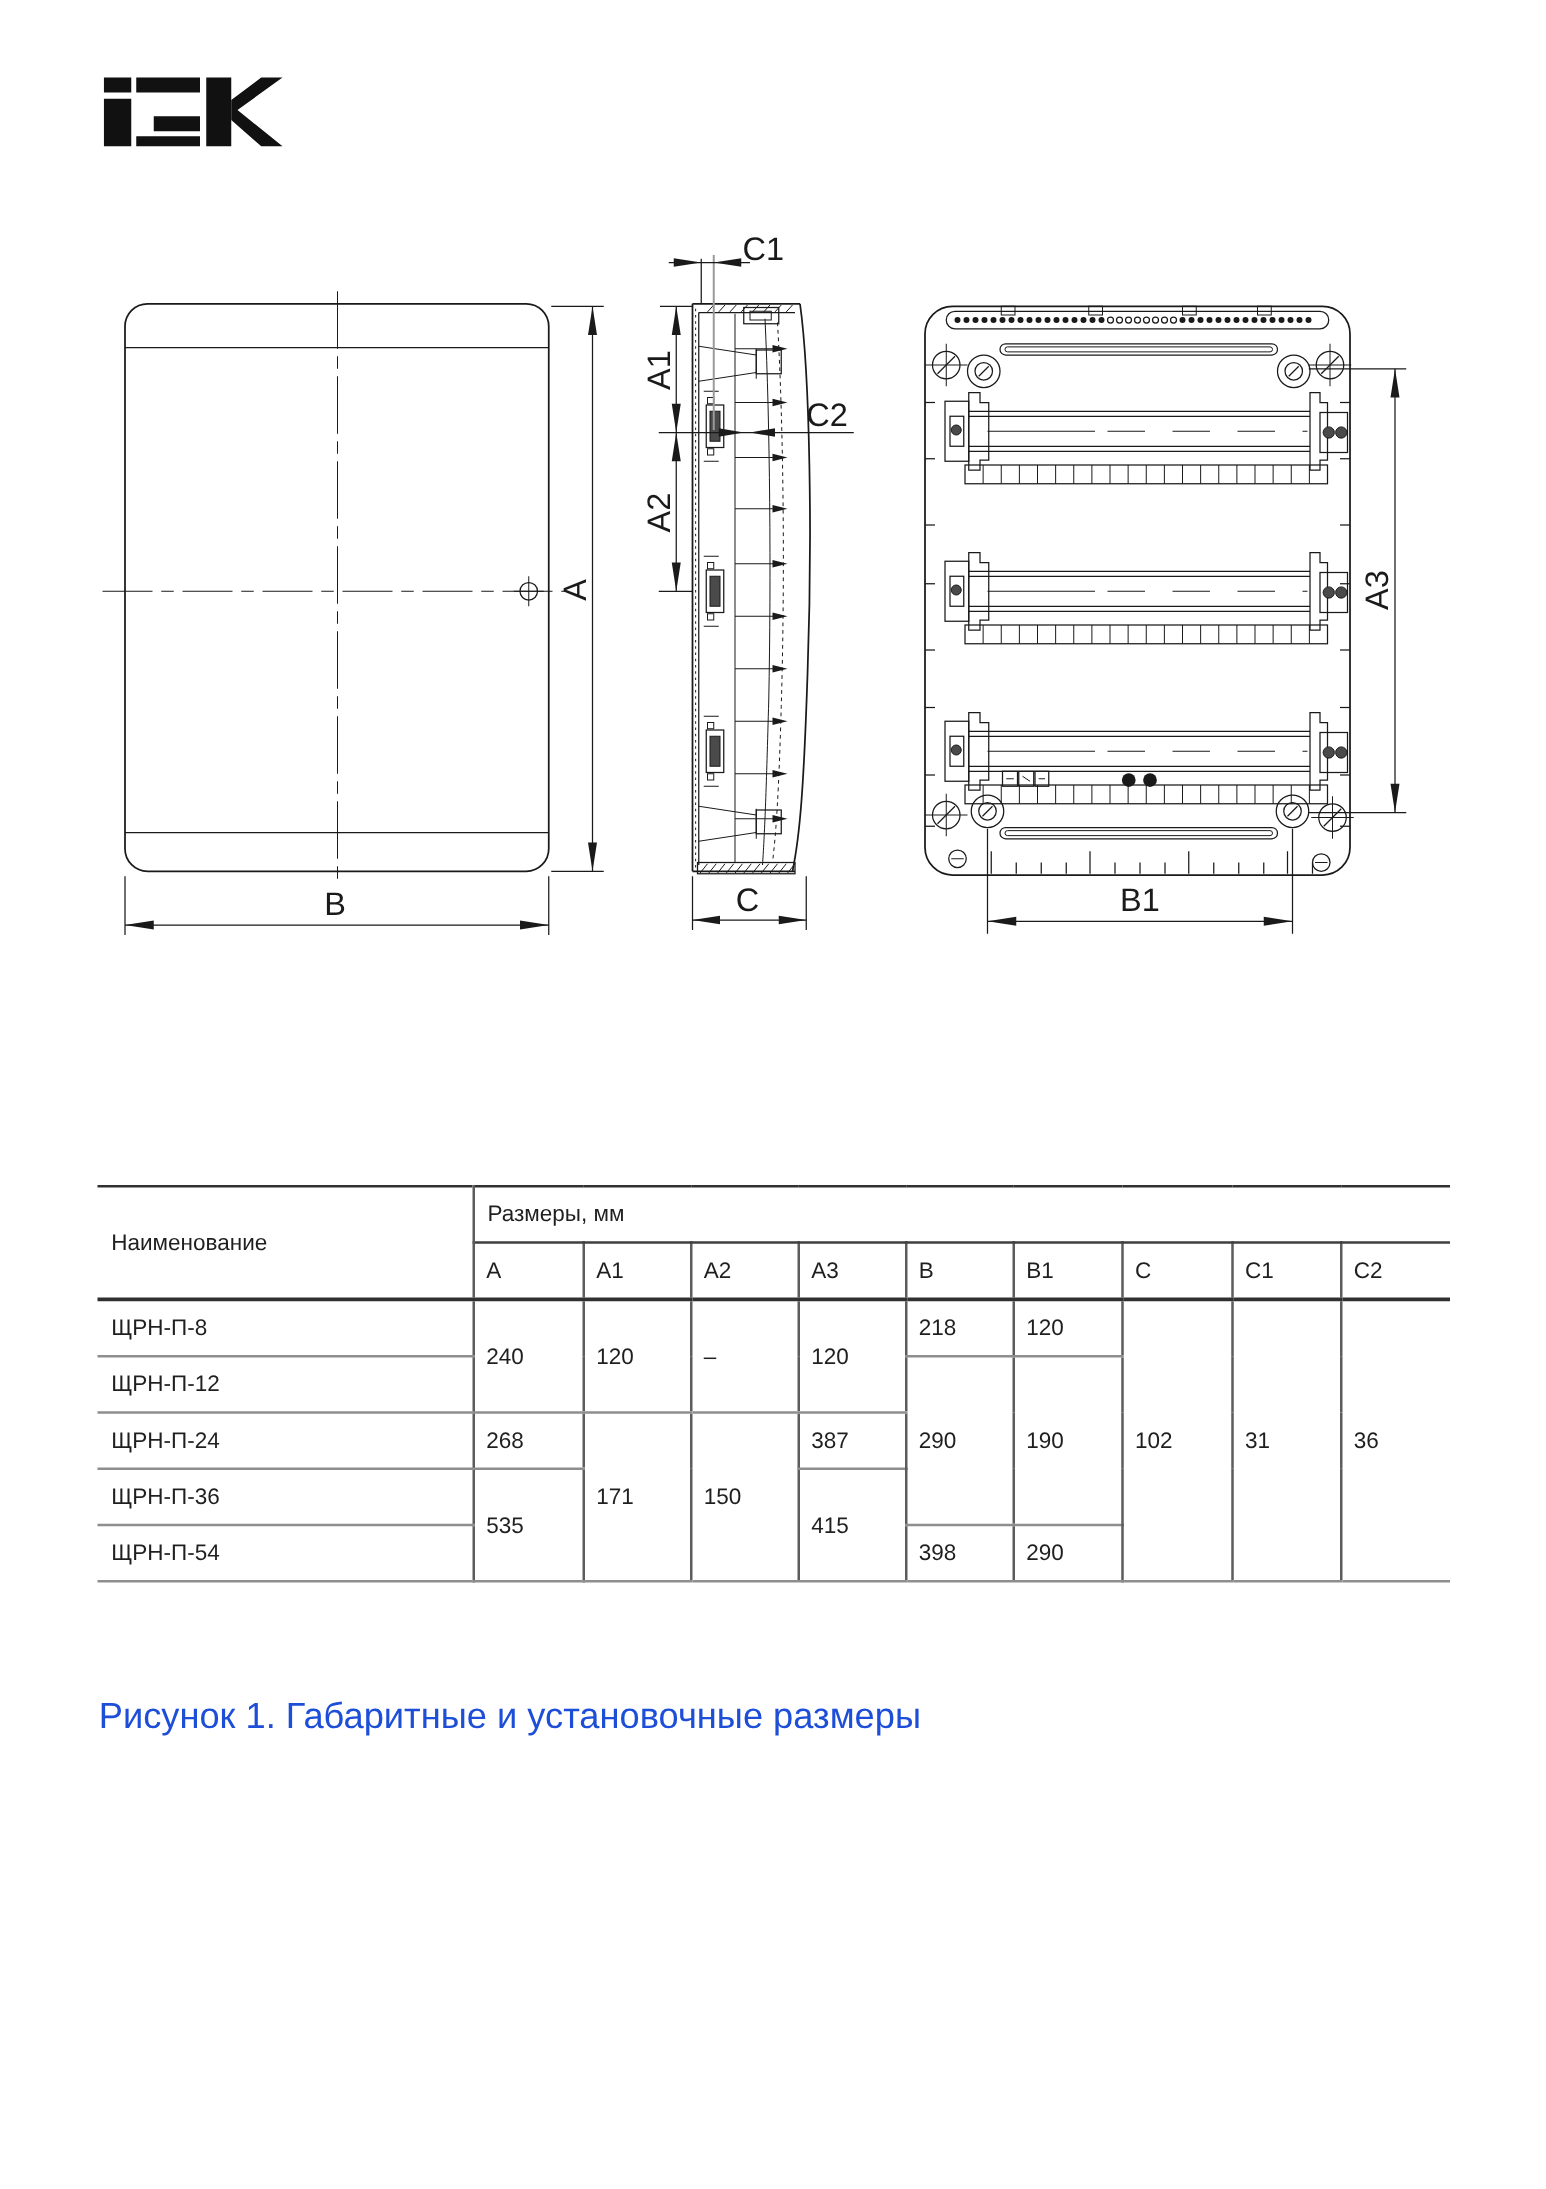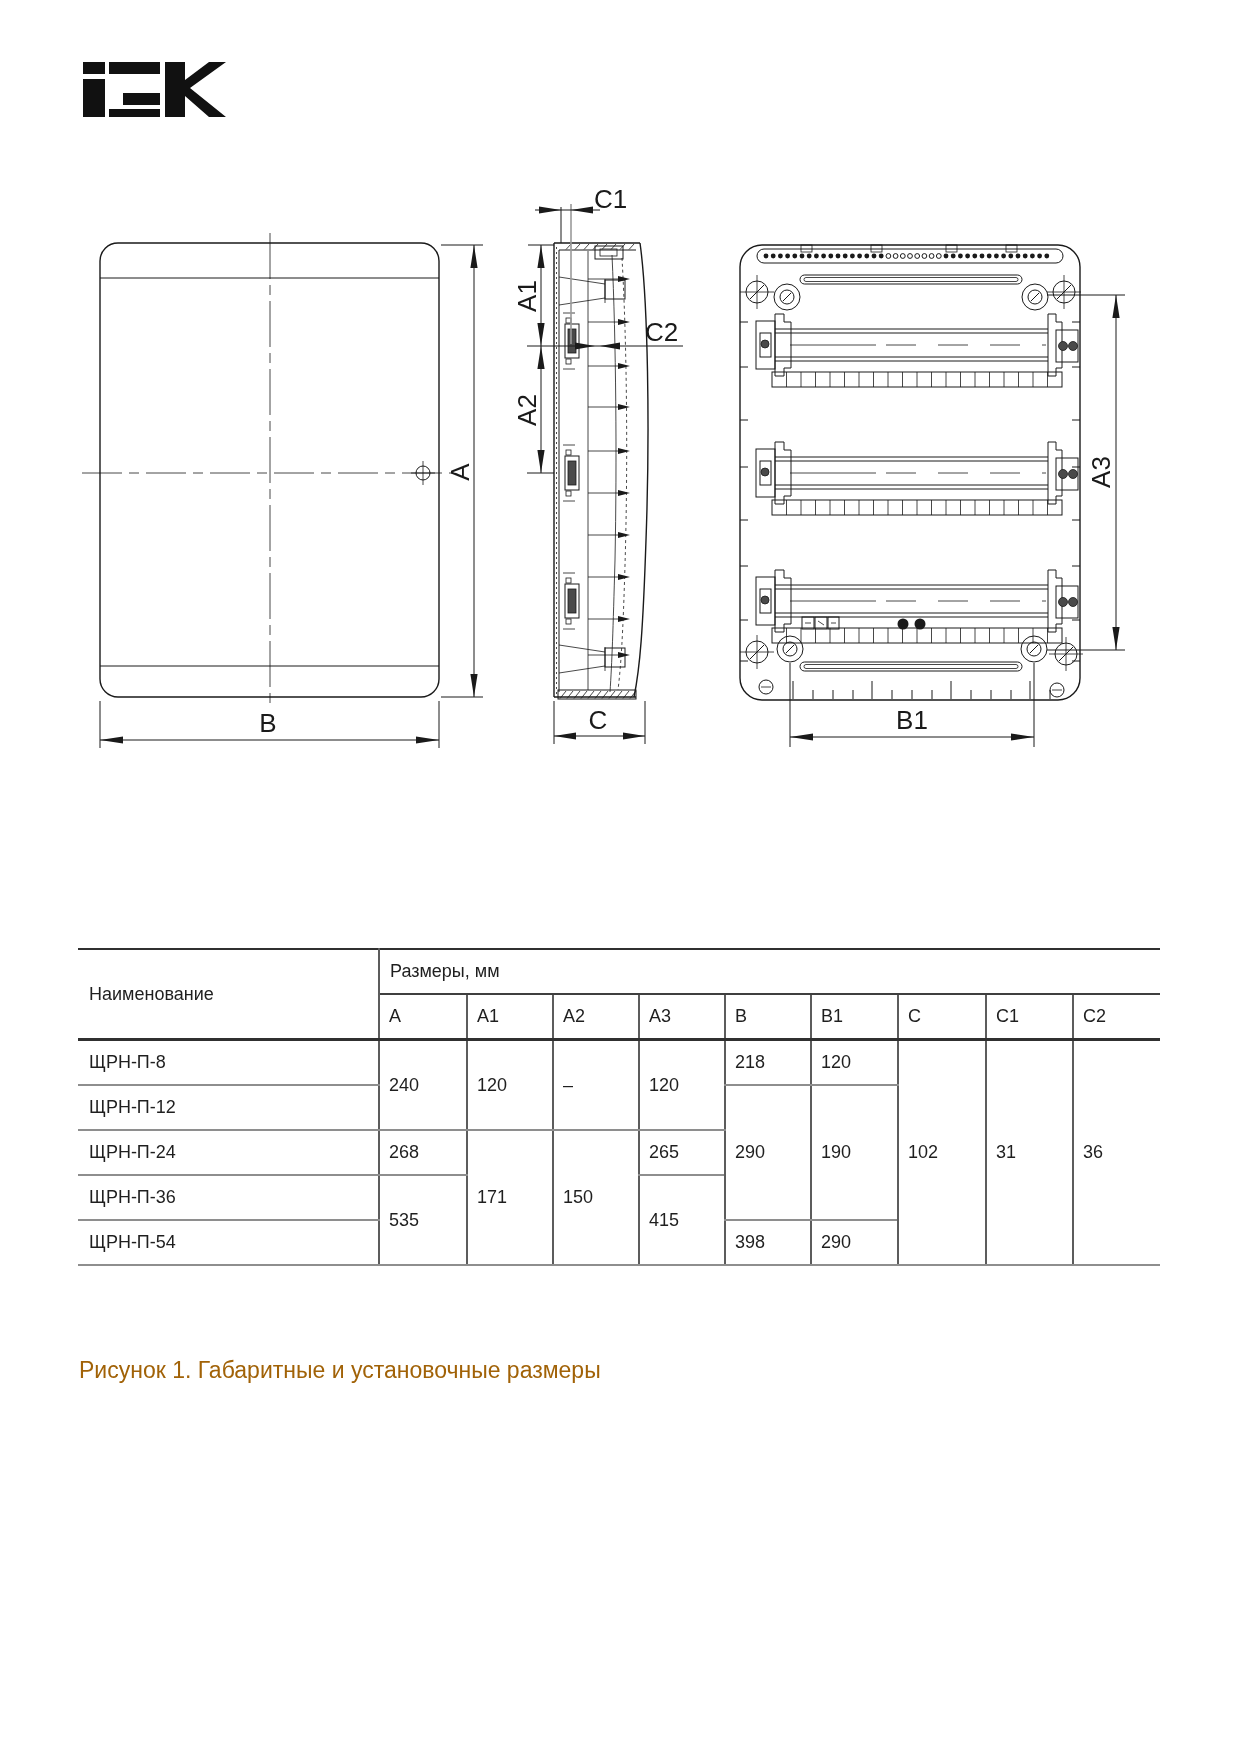--- a/index.html
+++ b/index.html
@@ -33,21 +33,21 @@
   .dims-table th, .dims-table td {
     font-weight:normal; text-align:left; vertical-align:middle;
     padding:0 0 0 9px; height:43px; white-space:nowrap;
   }
   .dims-table th.name-h { border-right:2px solid #5c5c5c; border-bottom:3px solid #303030; padding-left:11px; }
   .dims-table th.sizes-h { border-bottom:2px solid #3f3f3f; padding-left:10px; }
   .dims-table th.sub { border-left:2px solid #5c5c5c; border-bottom:3px solid #303030; }
   .dims-table td.name { border-right:2px solid #5c5c5c; border-bottom:2px solid #8e8e8e; padding-left:11px; }
   .dims-table td.v { border-left:2px solid #5c5c5c; border-bottom:2px solid #8e8e8e; }
   
-  .caption { position:absolute; left:79px; top:1357px; font-size:23px; color:#a16207; }
+  .caption { position:absolute; left:79px; top:1357px; font-size:29px; color:#1d4ed8; }
 </style>
 </head>
 <body>
 
 <div class="page">
 
   <svg class="logo" width="150" height="64" viewBox="0 0 150 64" aria-hidden="false">
     <g fill="#111111">
       <rect x="0" y="4" width="22" height="12"></rect>
       <rect x="0" y="21" width="22" height="38"></rect>
@@ -524,21 +524,21 @@
         <tr style="height: 43px;">
           <td class="name">ЩРН-П-12</td>
           <td class="v" rowspan="3">290</td>
           <td class="v" rowspan="3">190</td>
         </tr>
         <tr style="height: 43px;">
           <td class="name">ЩРН-П-24</td>
           <td class="v" rowspan="1">268</td>
           <td class="v" rowspan="3">171</td>
           <td class="v" rowspan="3">150</td>
-          <td class="v" rowspan="1">265</td>
+          <td class="v" rowspan="1">387</td>
         </tr>
         <tr style="height: 43px;">
           <td class="name">ЩРН-П-36</td>
           <td class="v" rowspan="2">535</td>
           <td class="v" rowspan="2">415</td>
         </tr>
         <tr style="height: 43px;">
           <td class="name">ЩРН-П-54</td>
           <td class="v" rowspan="1">398</td>
           <td class="v" rowspan="1">290</td>

